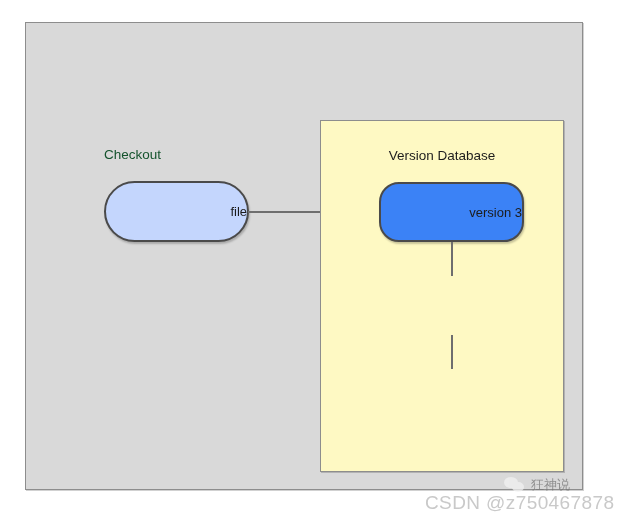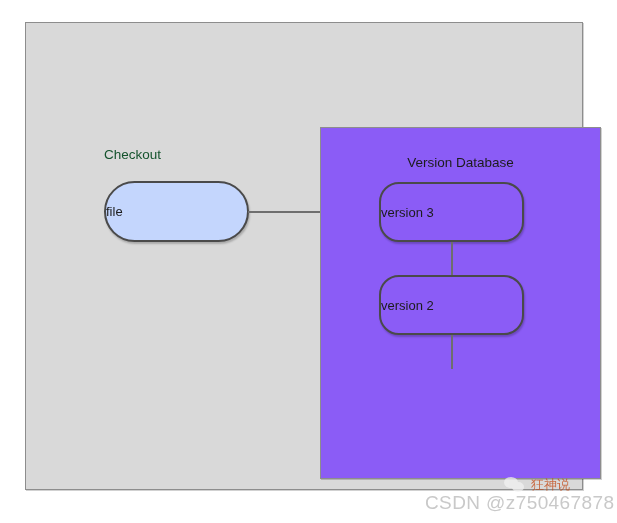--- a/index.html
+++ b/index.html
@@ -43,24 +43,24 @@
     font-size: 17px;
     font-weight: bold;
     color: #161616;
     letter-spacing: 0.2px;
   }
 
   
   .version-db-panel {
     position: absolute;
     left: 294px;
-    top: 104px;
-    width: 281px;
+    top: 97px;
+    width: 244px;
     height: 352px;
-    background: #8b5cf6;
+    background: #fef9c3;
     border: 1px solid #8d8d8d;
     box-sizing: border-box;
     box-shadow: 1px 1px 0 rgba(0,0,0,0.18);
   }
 
   .version-db-title {
     position: absolute;
     left: 0;
     top: 27px;
     width: 100%;
@@ -79,40 +79,40 @@
     font-size: 13.5px;
     color: #14532d;
   }
 
   
   .node {
     position: absolute;
     box-sizing: border-box;
     display: flex;
     align-items: center;
-    justify-content: flex-start;
+    justify-content: flex-end;
     font-size: 13px;
     color: #1c1c1c;
     border: 2px solid #4a4a4a;
     box-shadow: 1px 2px 2px rgba(0,0,0,0.22);
   }
 
   .node-file {
     left: 78px;
     top: 158px;
     width: 145px;
     height: 61px;
     background: #c4d6fd;
     border-radius: 31px;
   }
 
   .node-version {
     width: 145px;
     height: 60px;
-    background: #8b5cf6;
+    background: #3b82f6;
     border-radius: 20px;
   }
 
   .node-v3 { left: 353px; top: 159px; }
   .node-v2 { left: 353px; top: 252px; }
   .node-v1 { left: 353px; top: 345px; }
 
   
   .edge {
     position: absolute;
@@ -183,21 +183,21 @@
     height: 11px;
   }
   .wm-wechat-logo .bubble-b {
     left: 8px;
     top: 5px;
     width: 12px;
     height: 10px;
   }
   .wm-wechat-text {
     font-size: 13px;
-    color: #c2410c;
+    color: #737373;
     white-space: nowrap;
     font-family: "DejaVu Sans", sans-serif;
   }
 </style>
 </head>
 <body>
 
 <div id="canvas">
 
   <div class="local-computer-box">
@@ -214,23 +214,20 @@
     <div class="version-db-panel">
       <div class="version-db-title">Version Database</div>
     </div>
 
     <div class="node node-version node-v3">
       <span>version 3</span>
     </div>
 
     <div class="edge edge-v edge-v3-v2"></div>
 
-    <div class="node node-version node-v2">
-      <span>version 2</span>
-    </div>
 
     <div class="edge edge-v edge-v2-v1"></div>
 
 
   </div>
 
   <div class="wm-wechat">
     <span class="wm-wechat-logo">
       <span class="bubble-a"></span>
       <span class="bubble-b"></span>

